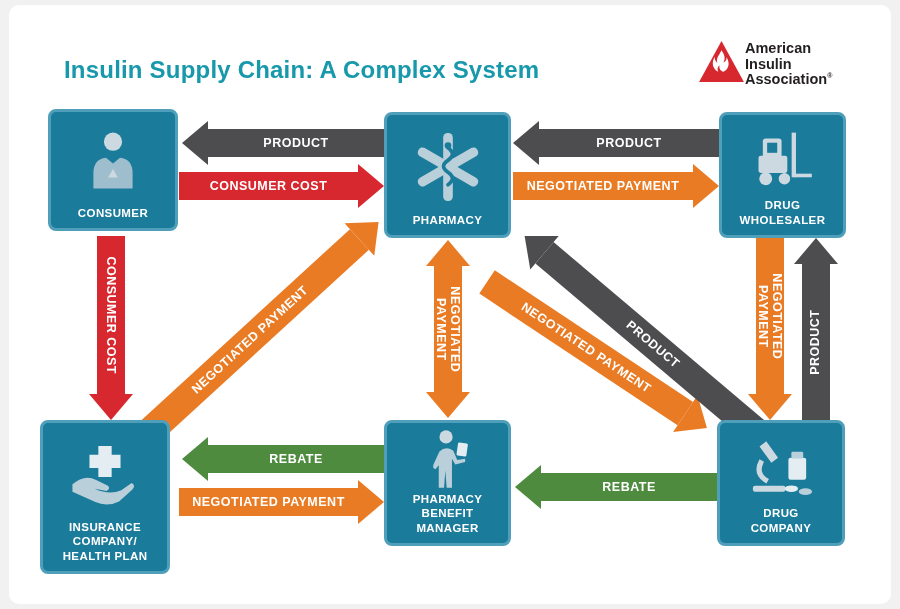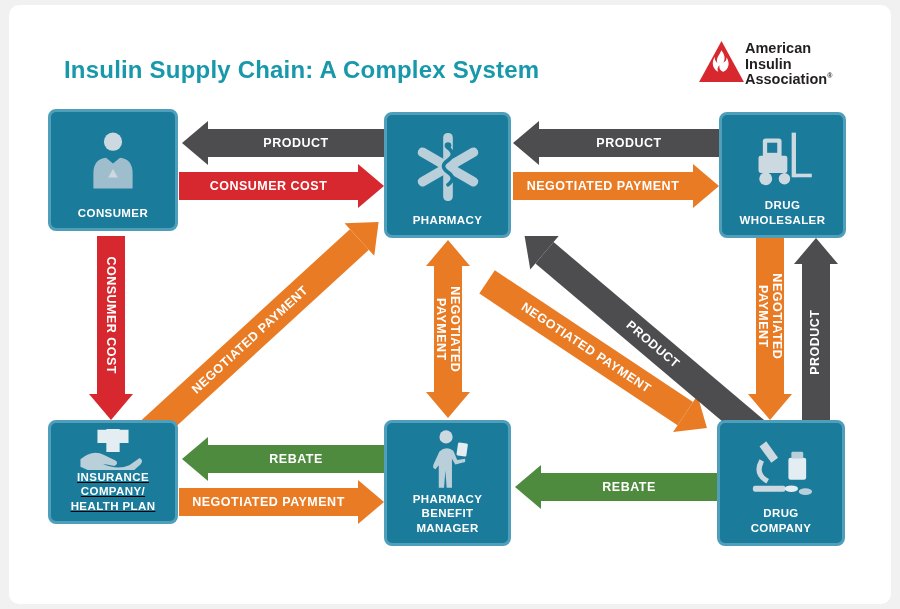--- a/index.html
+++ b/index.html
@@ -204,21 +204,21 @@
           <rect x="62" y="12" width="6" height="62"></rect>
           <rect x="66" y="69" width="24" height="5"></rect>
         </g>
         <rect x="28" y="26" width="14" height="14" fill="#1b7b9b"></rect>
       </svg>
     </div>
     <div class="node-label">DRUG
 WHOLESALER</div>
   </div>
 
-  <div class="node" style="left:48px;top:420px;width:130px;height:104px;text-decoration:underline;">
+  <div class="node" style="left:40px;top:420px;width:130px;height:154px;">
     <div class="node-icon">
       <svg viewBox="0 0 100 100" width="74" height="74">
         <path d="M41 12 h18 v12 h12 v18 h-12 v12 h-18 v-12 h-12 v-18 h12 z" fill="#e3edf2"></path>
         <path d="M6 64 q16 -14 32 -6 l16 8 q4 4 -2 7 l-16 -3 q20 9 36 2 l14 -10 q6 3 1 9 l-18 16 q-16 8 -32 1 l-31 -14 z" fill="#b9cfda"></path>
       </svg>
     </div>
     <div class="node-label">INSURANCE
 COMPANY/
 HEALTH PLAN</div>
   </div>

